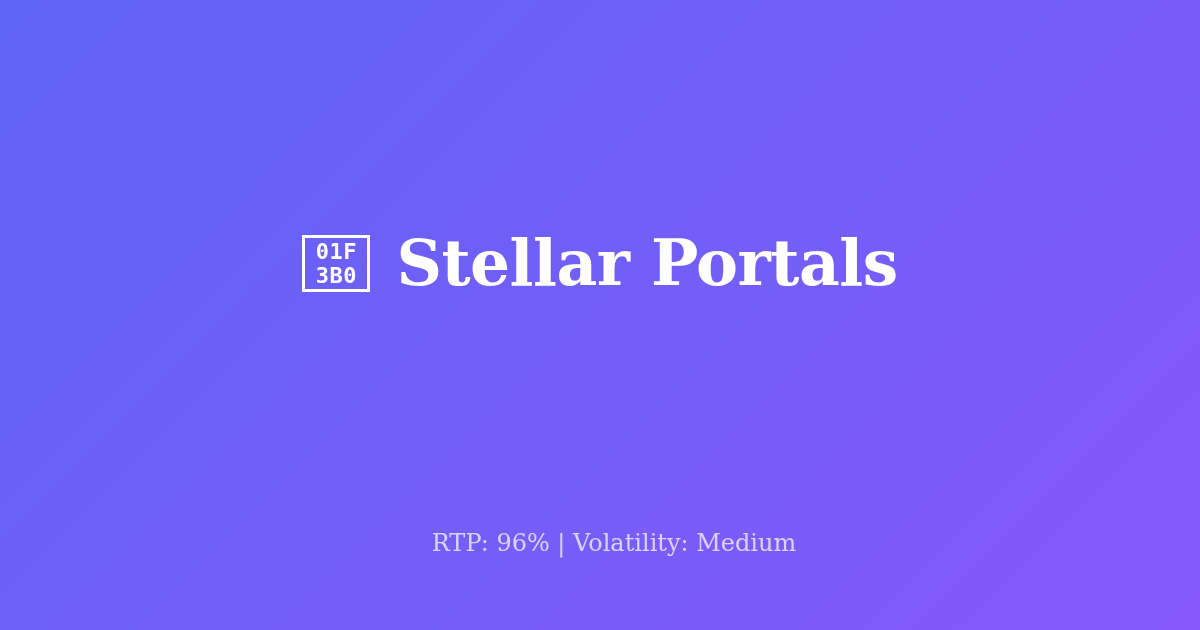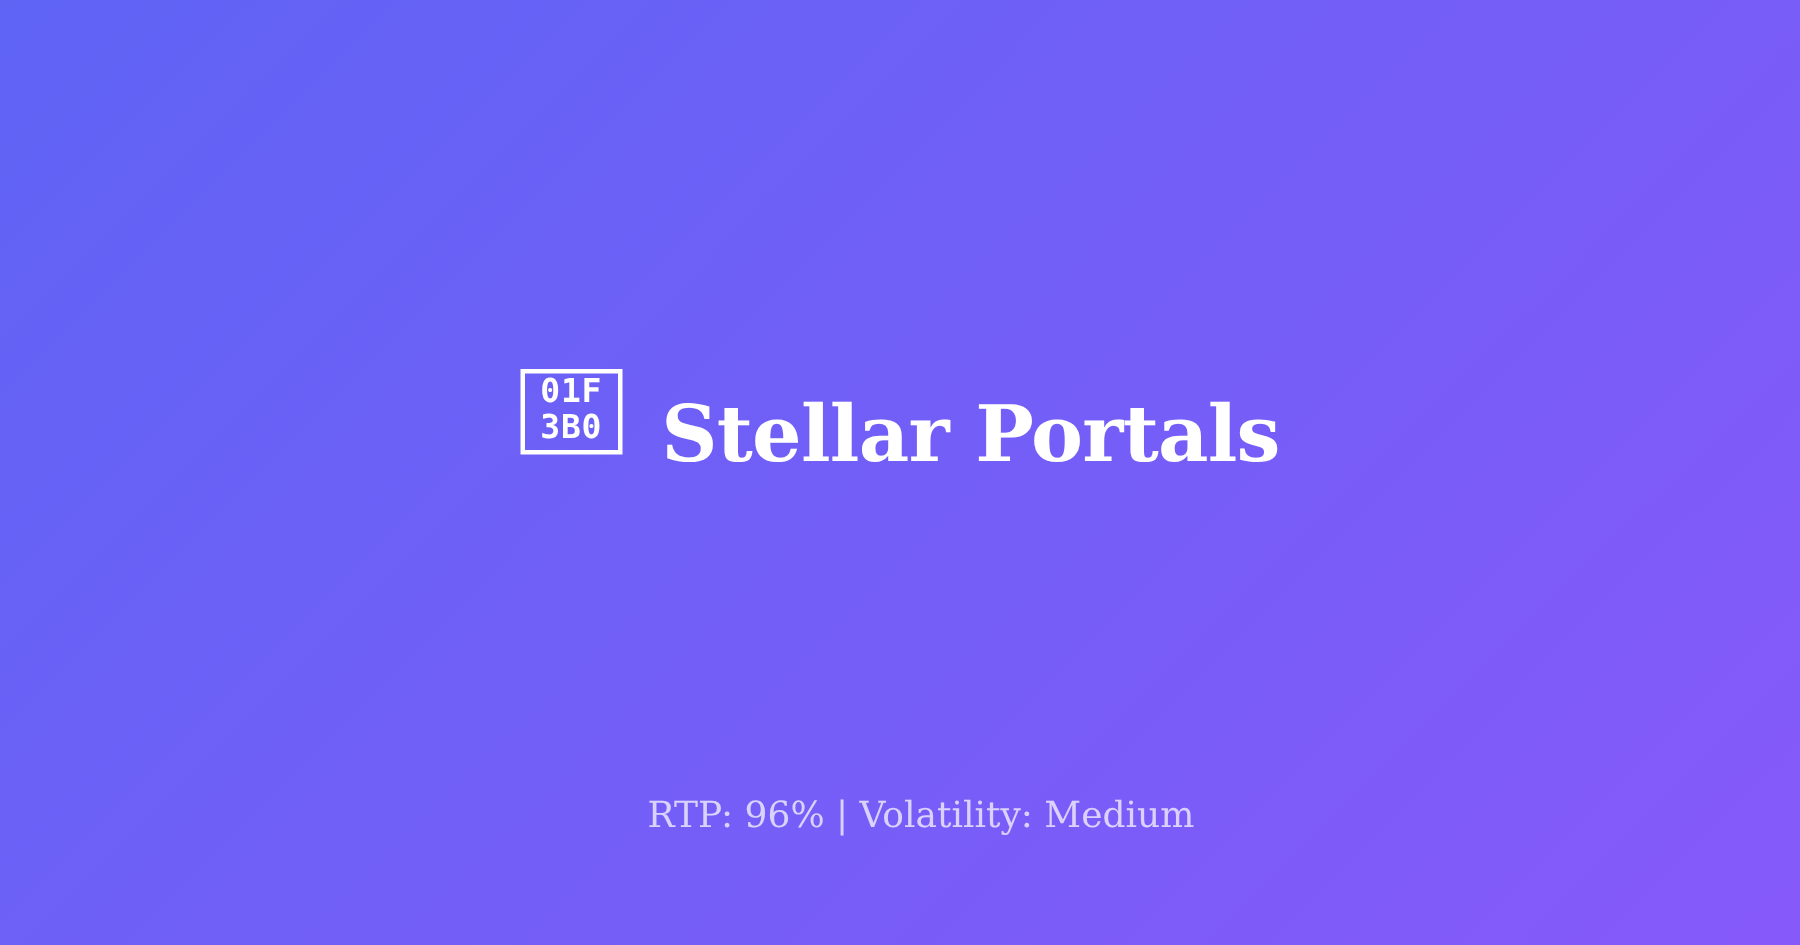--- a/index.html
+++ b/index.html
@@ -59,26 +59,25 @@
     font-size: 22px;
     font-weight: 700;
     letter-spacing: 0.5px;
     line-height: 24px;
     text-align: center;
   }
 
   .game-title {
     font-family: "DejaVu Serif", "Liberation Serif", serif;
     font-weight: 700;
-    font-size: 52px;
+    font-size: 63px;
     line-height: 1;
     color: #ffffff;
     white-space: nowrap;
     letter-spacing: -0.5px;
-    margin-top: 32px;
   }
 
   
   .provider {
     position: absolute;
     left: 0;
     right: 0;
     top: 364px;
     text-align: center;
     font-family: "DejaVu Serif", "Liberation Serif", serif;

